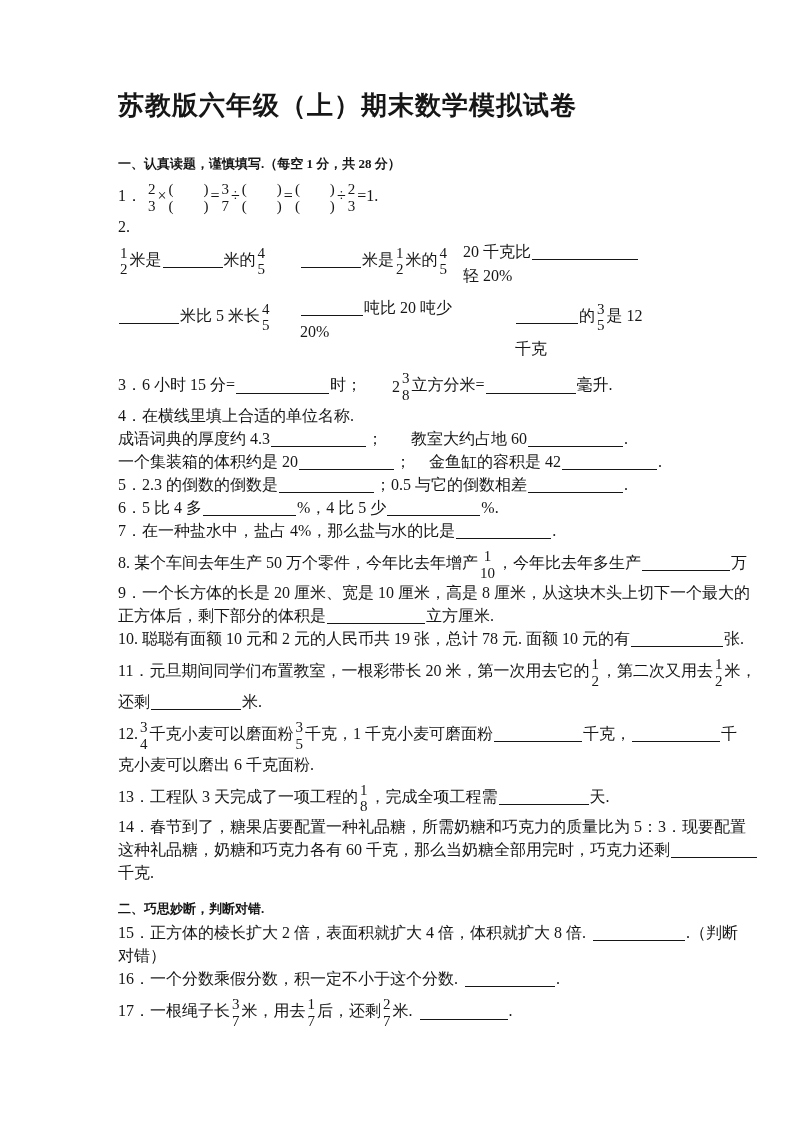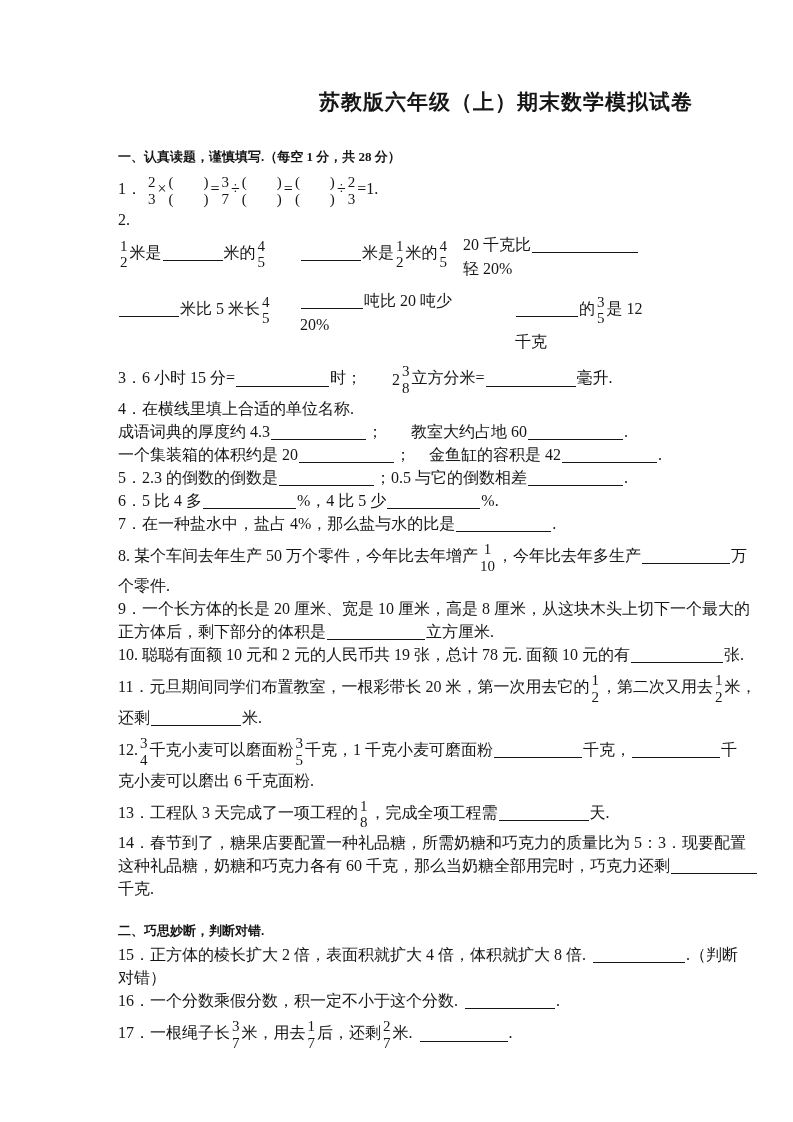--- a/index.html
+++ b/index.html
@@ -7,27 +7,27 @@
     position:relative;
     width:793px;height:1122px;
     box-sizing:border-box;
     background:#ffffff;
     padding:88px 100px 0 118px;
     font-family:"Liberation Serif","DejaVu Serif",serif;
     font-size:16px;color:#161616;
     overflow:hidden;
   }
   .title{
-    text-align:right;
-    font-size:21px;font-weight:700;
+    text-align:left;
+    font-size:26px;font-weight:700;
     margin:0 0 30px 0;
     letter-spacing:1px;
   }
   .heading{font-weight:700;font-size:13px;line-height:22px;margin:0 0 2px 0;white-space:nowrap;}
-  .heading.mt{margin-top:20px;}
+  .heading.mt{margin-top:14px;}
   .line{line-height:22px;margin:0 0 1px 0;white-space:nowrap;}
   .line.tall{margin:6px 0 1px 0;}
   .tx{white-space:pre;}
   .frac{
     display:inline-flex;flex-direction:column;align-items:center;
     vertical-align:middle;
     font-size:15px;line-height:1.12;
     padding:0 2px;text-align:center;
   }
   .frac span{display:block;white-space:pre;}
@@ -131,21 +131,20 @@
       <div class="line"><span class="tx">4．在横线里填上合适的单位名称.</span></div>
       <div class="line"><span class="tx">成语词典的厚度约 4.3</span><span class="blank" style="width: 95px;"></span><span class="tx">；</span><span class="gap" style="width: 28px;"></span><span class="tx">教室大约占地 60</span><span class="blank" style="width: 95px;"></span><span class="tx">.</span></div>
       <div class="line"><span class="tx">一个集装箱的体积约是 20</span><span class="blank" style="width: 95px;"></span><span class="tx">；</span><span class="gap" style="width: 18px;"></span><span class="tx">金鱼缸的容积是 42</span><span class="blank" style="width: 95px;"></span><span class="tx">.</span></div>
       <div class="line"><span class="tx">5．2.3 的倒数的倒数是</span><span class="blank" style="width: 95px;"></span><span class="tx">；0.5 与它的倒数相差</span><span class="blank" style="width: 95px;"></span><span class="tx">.</span></div>
       <div class="line"><span class="tx">6．5 比 4 多</span><span class="blank" style="width: 93px;"></span><span class="tx">%，4 比 5 少</span><span class="blank" style="width: 93px;"></span><span class="tx">%.</span></div>
       <div class="line"><span class="tx">7．在一种盐水中，盐占 4%，那么盐与水的比是</span><span class="blank" style="width: 95px;"></span><span class="tx">.</span></div>
       <div class="line tall"><span class="tx">8. 某个车间去年生产 50 万个零件，今年比去年增产</span><span class="frac">
           <span class="fn">1</span>
           <span class="fd">10</span>
         </span><span class="tx">，今年比去年多生产</span><span class="blank" style="width: 88px;"></span><span class="tx">万</span></div>
-      <div class="line"><span class="tx">个零件.</span></div>
       <div class="line"><span class="tx">9．一个长方体的长是 20 厘米、宽是 10 厘米，高是 8 厘米，从这块木头上切下一个最大的</span></div>
       <div class="line"><span class="tx">正方体后，剩下部分的体积是</span><span class="blank" style="width: 98px;"></span><span class="tx">立方厘米.</span></div>
       <div class="line"><span class="tx">10. 聪聪有面额 10 元和 2 元的人民币共 19 张，总计 78 元. 面额 10 元的有</span><span class="blank" style="width: 92px;"></span><span class="tx">张.</span></div>
       <div class="line tall"><span class="tx">11．元旦期间同学们布置教室，一根彩带长 20 米，第一次用去它的</span><span class="frac">
           <span class="fn">1</span>
           <span class="fd">2</span>
         </span><span class="tx">，第二次又用去</span><span class="frac">
           <span class="fn">1</span>
           <span class="fd">2</span>
         </span><span class="tx">米，</span></div>

